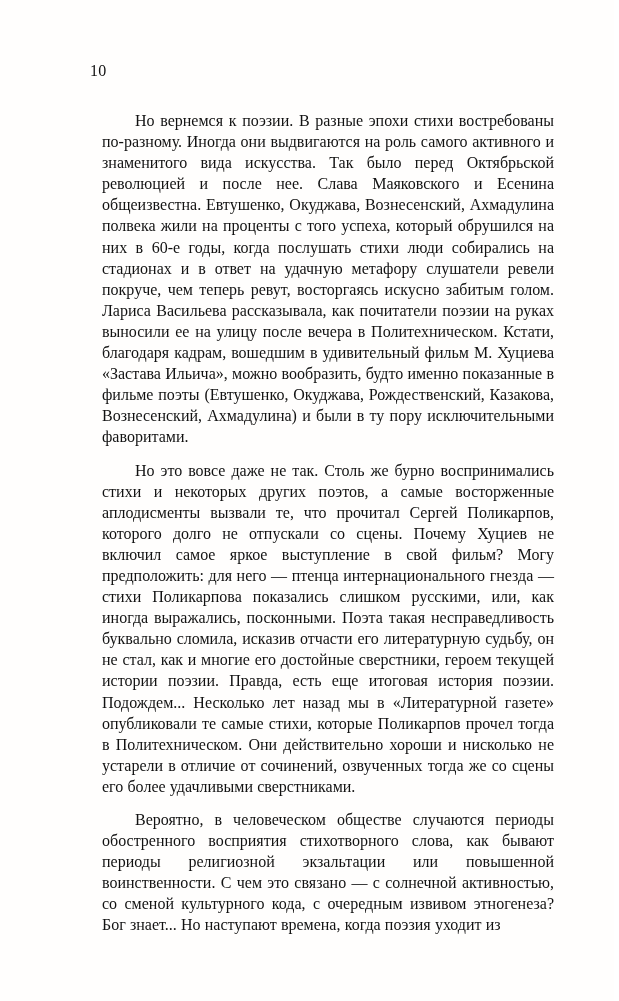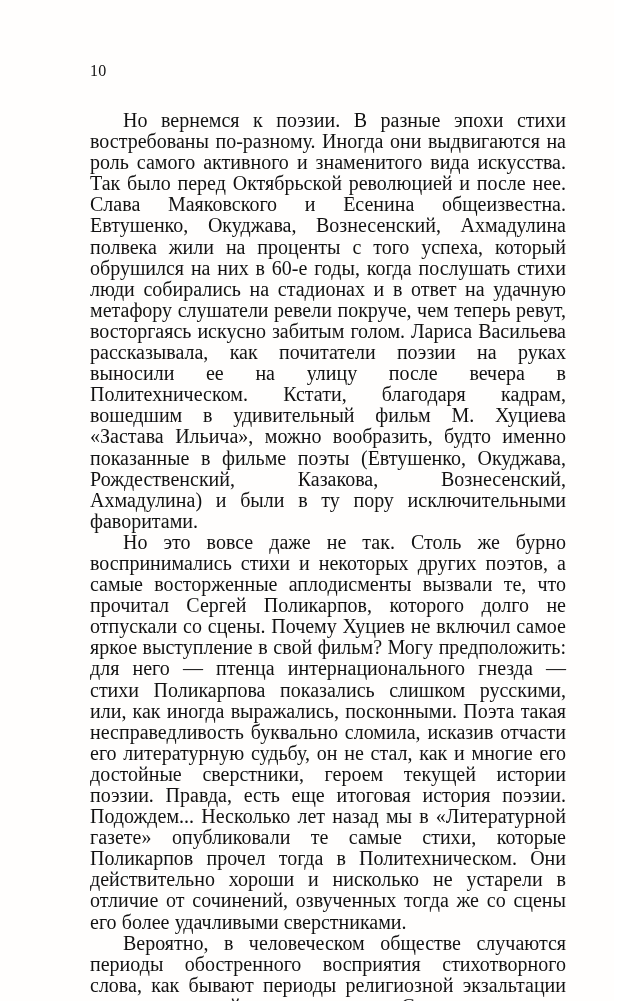--- a/index.html
+++ b/index.html
@@ -29,22 +29,22 @@
     margin-bottom: 30px;
   }
   .page-number {
     font-style: normal;
     letter-spacing: 0.3px;
   }
   .running-title {
     font-style: italic;
   }
   .body-text p {
-    margin: 0;
-    font-size: 20px;
+    margin: 12px;
+    font-size: 16px;
     line-height: 21.1px;
     text-align: justify;
     text-indent: 33px;
     hyphens: auto;
     -webkit-hyphens: auto;
     word-spacing: 0.2px;
   }
 </style>
 </head>
 <body>

